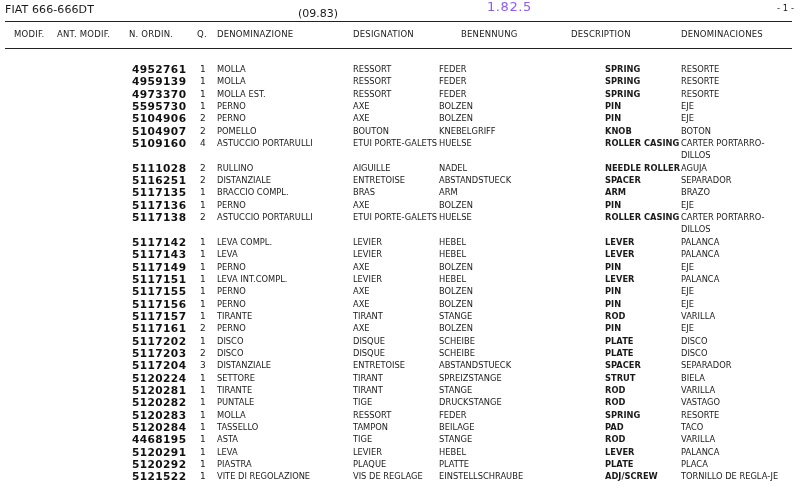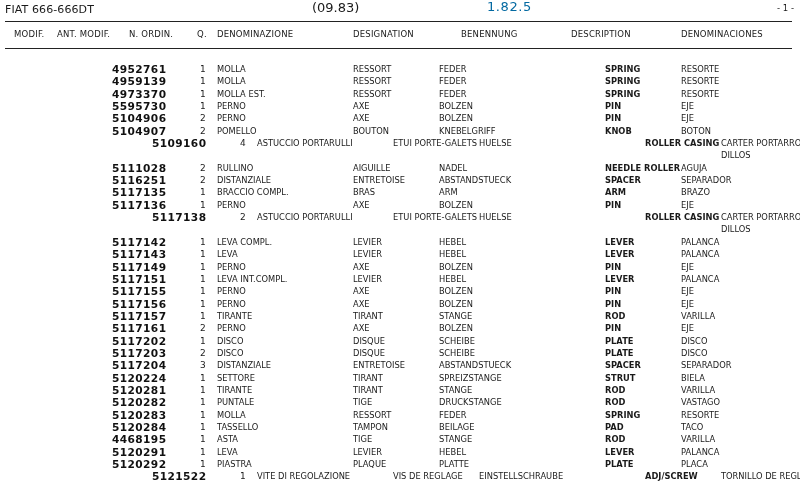--- a/index.html
+++ b/index.html
@@ -4,33 +4,33 @@
 <style>
   html, body { margin: 0; padding: 0; background: #ffffff; }
   body {
     width: 800px; height: 504px; overflow: hidden; position: relative;
     font-family: "DejaVu Sans", "Liberation Sans", sans-serif;
     color: #1a1a1a;
   }
   .doc-header { position: absolute; left: 0; top: 0; width: 800px; height: 20px; }
   .doc-header span { position: absolute; white-space: nowrap; }
   .h-model { left: 5px; top: 3px; font-size: 11px; letter-spacing: 0.1px; }
-  .h-date { left: 298px; top: 0; font-size: 13px; margin-left: 14px; }
-  .h-section { left: 487px; top: -1px; font-size: 13px; letter-spacing: 0.6px; color: #0369a1; }
+  .h-date { left: 298px; top: 7px; font-size: 11px; }
+  .h-section { left: 487px; top: -1px; font-size: 13px; letter-spacing: 0.6px; color: #8b5cf6; }
   .h-page { left: 777px; top: 3px; font-size: 8.5px; }
   .rule { position: absolute; left: 5px; width: 787px; height: 1px; background: #222; }
   .rule.top { top: 21px; }
   .rule.bottom { top: 48px; }
   .col-headers { position: absolute; left: 0; top: 29px; width: 800px; height: 14px; }
   .col-headers span { position: absolute; white-space: nowrap; font-size: 8.5px; letter-spacing: 0.2px; }
   .table-body { position: absolute; left: 0; top: 63px; width: 800px; }
   .row { position: relative; height: 12.35px; }
-  .row.tall { height: 24.7px; margin-left: 40px; }
+  .row.tall { height: 24.7px; }
   .row span { position: absolute; top: 0; white-space: nowrap; font-size: 8.3px; line-height: 12.35px; }
-  .c-ordin { left: 112px; font-size: 10.6px !important; font-weight: bold; letter-spacing: 0.4px; color: #111; }
+  .c-ordin { left: 132px; font-size: 10.6px !important; font-weight: bold; letter-spacing: 0.4px; color: #111; }
   .c-q { left: 200px; font-size: 9px !important; }
   .c-it { left: 217px; }
   .c-fr { left: 353px; }
   .c-de { left: 439px; }
   .c-en { left: 605px; font-weight: bold; }
   .c-es { left: 681px; white-space: normal !important; width: 100px; }
   .c-modif { left: 14px; }
   .c-antmodif { left: 57px; }
 </style>
 </head>

